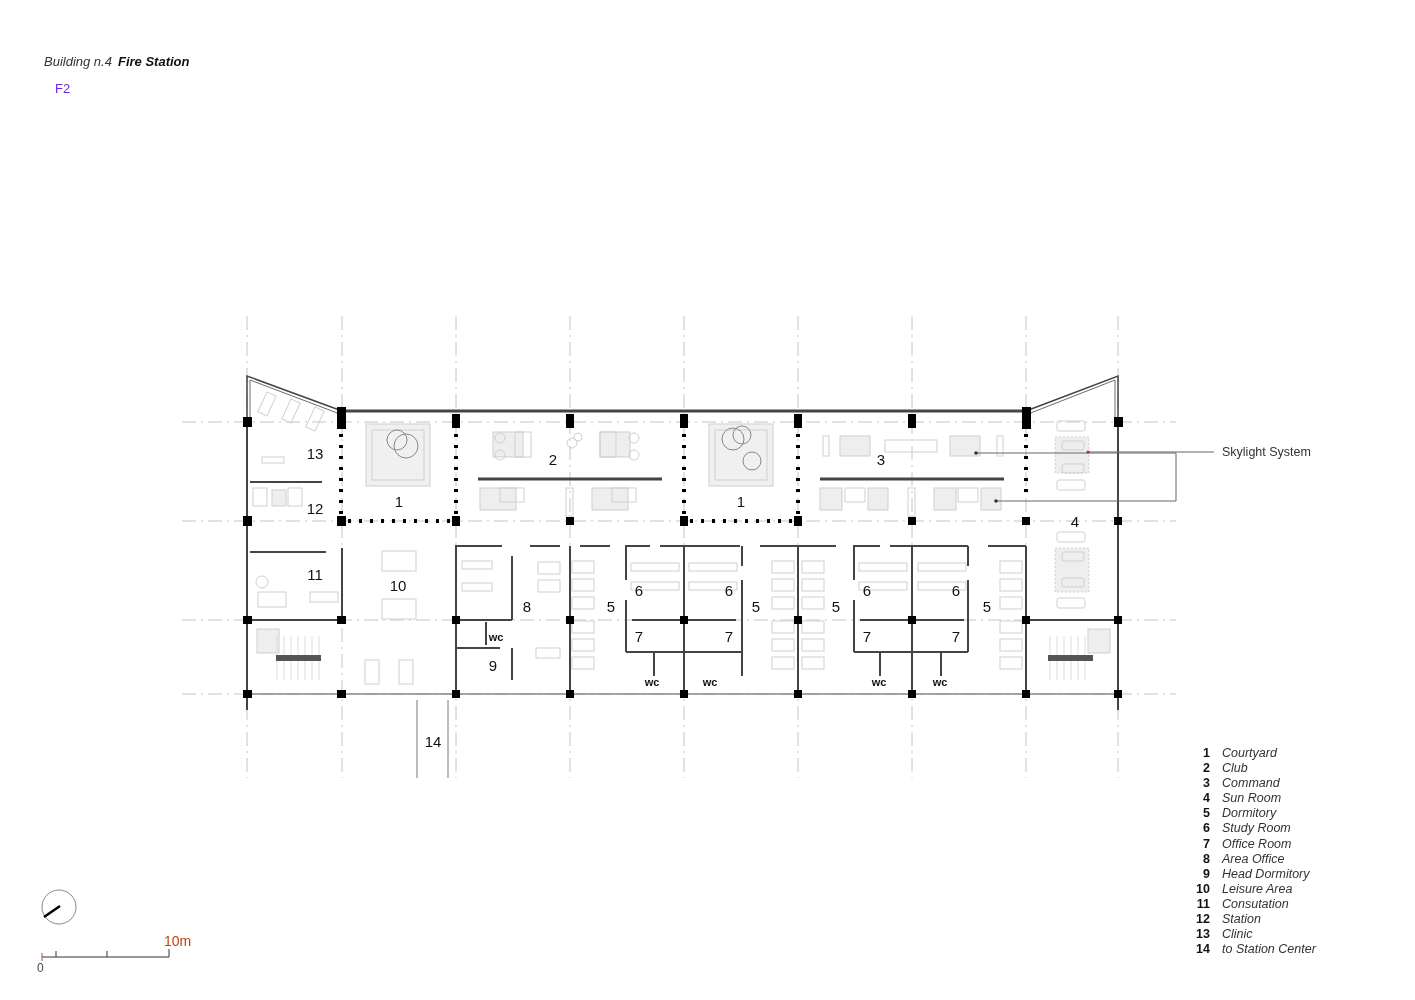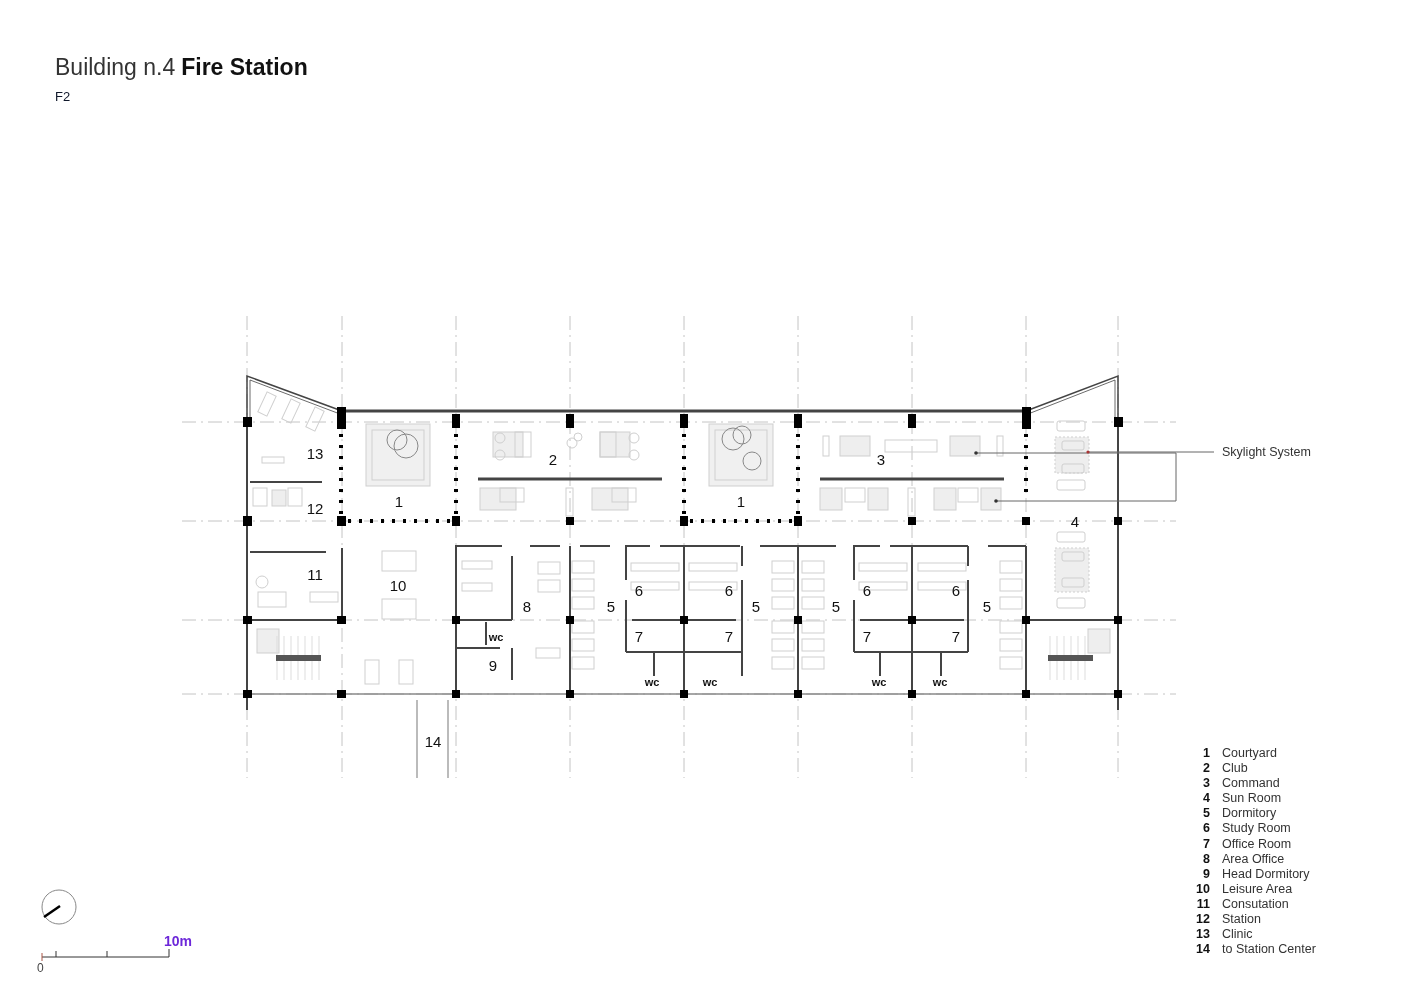--- a/index.html
+++ b/index.html
@@ -1,30 +1,30 @@
 <!DOCTYPE html>
 <html><head>
 <meta charset="utf-8">
 <style>
   html, body { margin: 0; padding: 0; background: #ffffff; }
   body { width: 1415px; height: 1000px; position: relative; overflow: hidden;
          font-family: "Liberation Sans", sans-serif; color: #111; }
-  .title { position: absolute; left: 55px; top: 54px; font-size: 23px; color: #333; white-space: nowrap; }
+  .title { position: absolute; left: 44px; top: 54px; font-size: 13px; color: #333; white-space: nowrap; font-style: italic; }
   .title .light { font-weight: normal; color: #333; }
   .title .bold { font-weight: bold; color: #111; margin-left: 6px; }
-  .subtitle { position: absolute; left: 55px; top: 89px; font-size: 13px; color: #0f172a; }
+  .subtitle { position: absolute; left: 55px; top: 81px; font-size: 13px; color: #6d28d9; }
   svg.plan { position: absolute; left: 0; top: 0; }
   .room-num { font-family: "Liberation Sans", sans-serif; font-size: 15px; fill: #111; text-anchor: middle; }
   .wc { font-family: "Liberation Sans", sans-serif; font-size: 11px; font-weight: bold; fill: #111; text-anchor: middle; }
   .callout { font-family: "Liberation Sans", sans-serif; font-size: 12.5px; fill: #333; }
   .legend { position: absolute; left: 1186px; top: 746px; font-size: 12.5px; line-height: 15.1px; }
   .legend-row { display: flex; }
   .legend-num { width: 24px; text-align: right; font-weight: bold; color: #111; margin-right: 12px; }
-  .legend-label { color: #333; white-space: nowrap; }
-  .scale-label { position: absolute; left: 164px; top: 933px; font-size: 14px; font-weight: bold; color: #6d28d9; }
+  .legend-label { color: #333; white-space: nowrap; font-style: italic; }
+  .scale-label { position: absolute; left: 164px; top: 933px; font-size: 14px; font-weight: normal; color: #c2410c; }
   .scale-zero { position: absolute; left: 37px; top: 961px; font-size: 12px; color: #444; }
 </style>
 </head>
 <body>
 
 <div class="title">
   <span class="light">Building n.4</span><span class="bold">Fire Station</span>
 </div>
 <div class="subtitle">F2</div>
 

